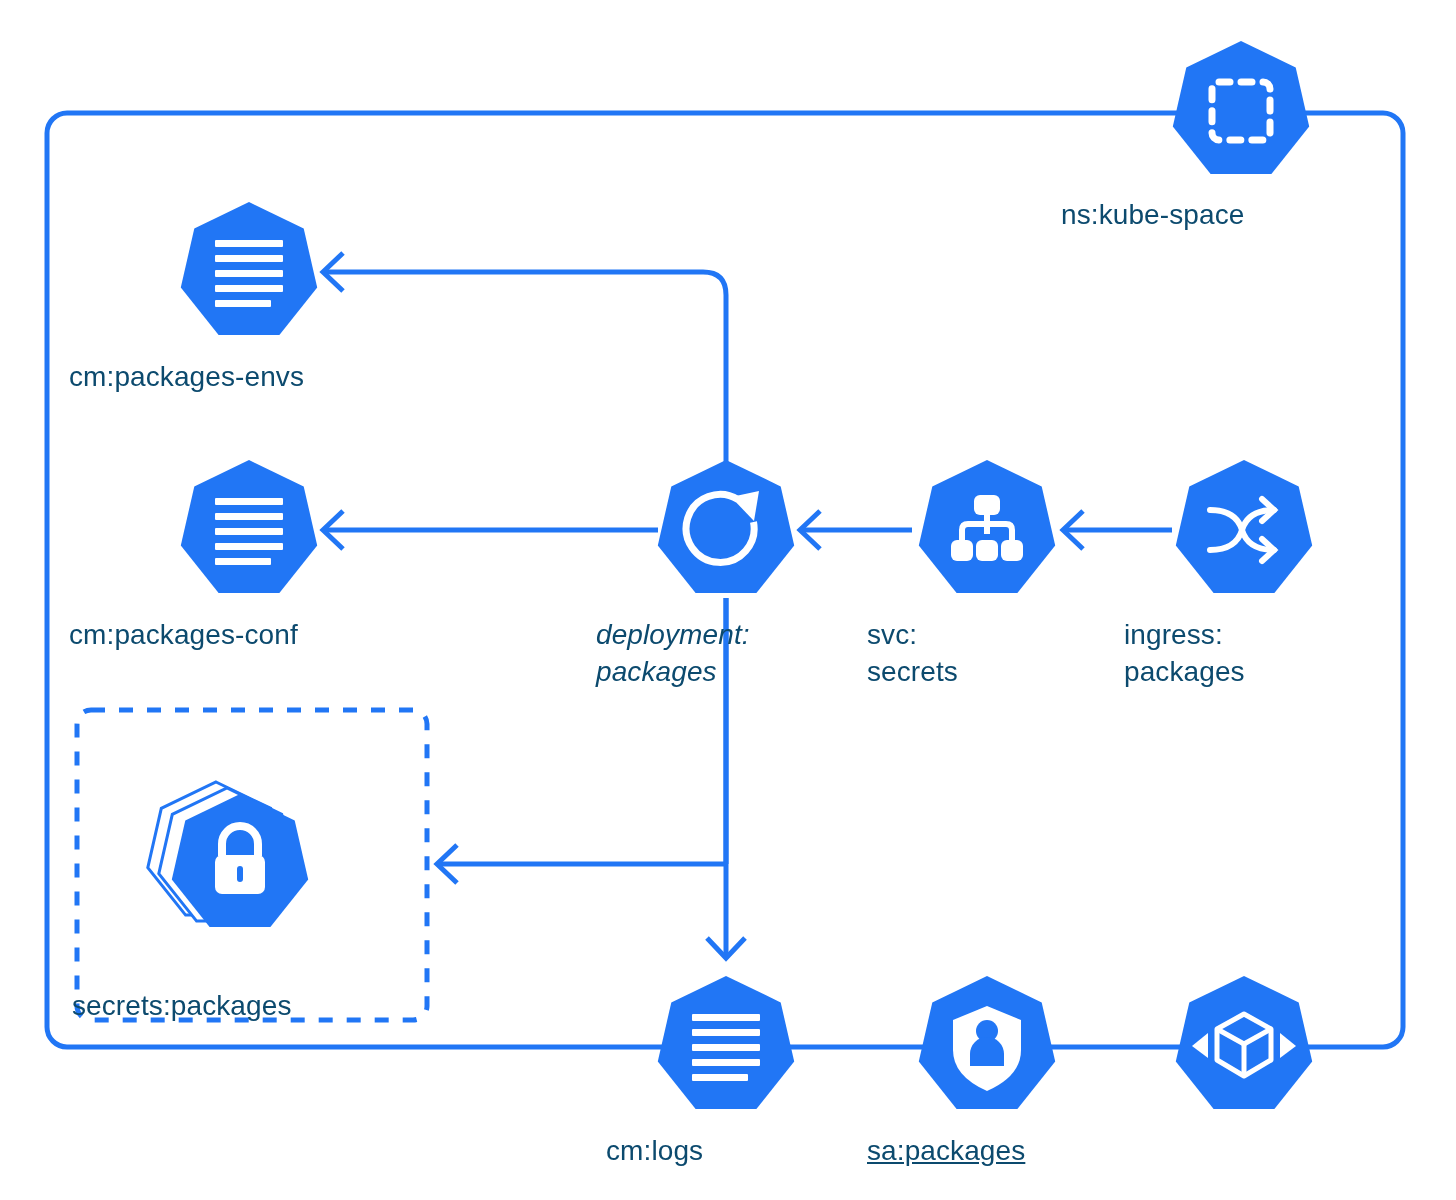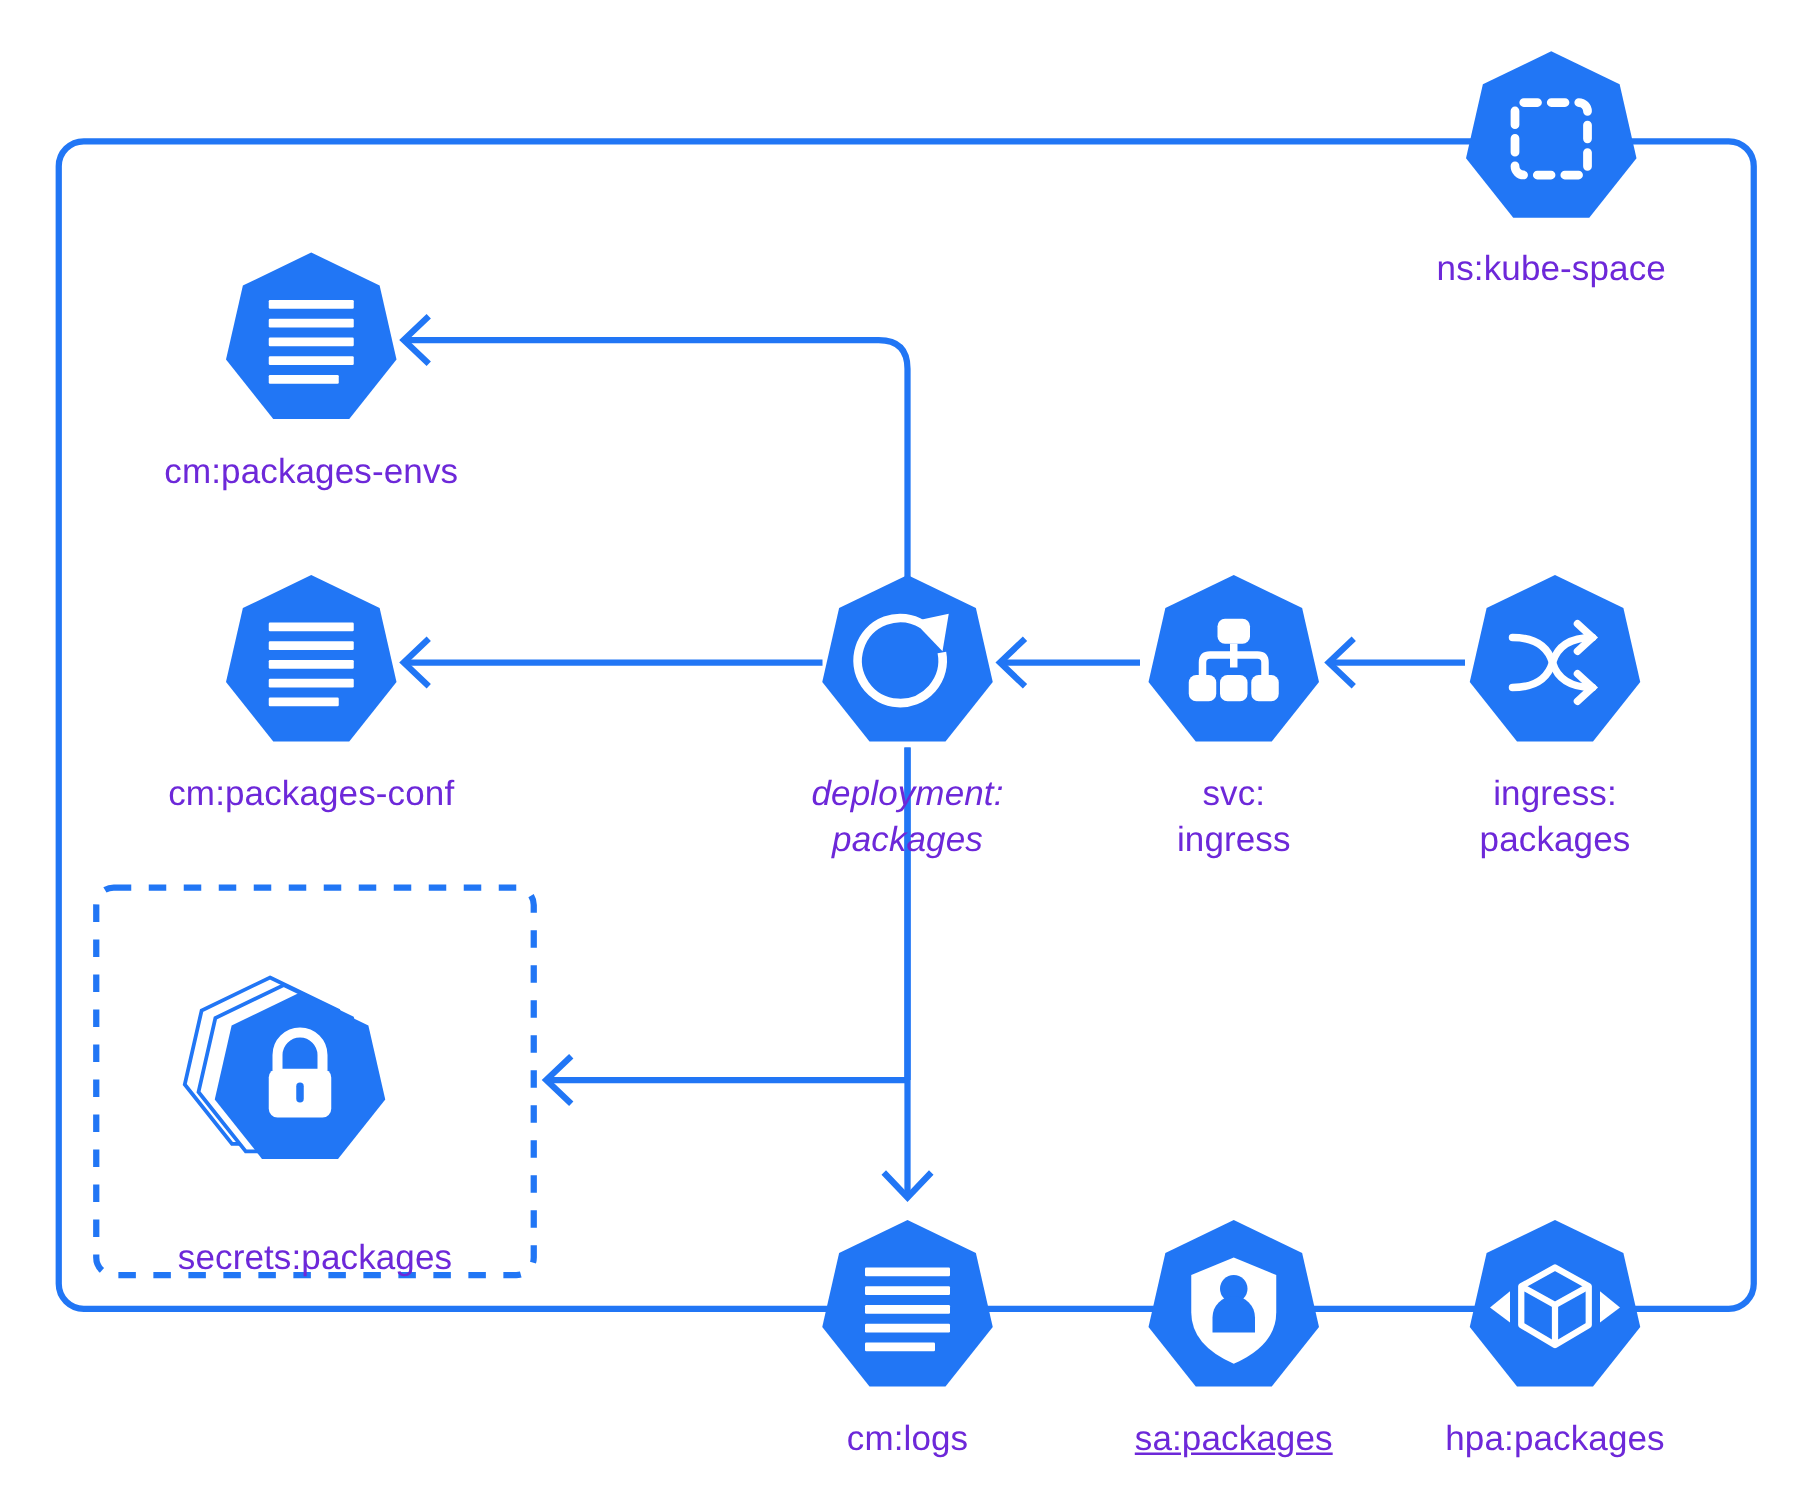--- a/index.html
+++ b/index.html
@@ -20,22 +20,22 @@
   }
   #diagram-svg {
     position: absolute;
     top: 0;
     left: 0;
     width: 1456px;
     height: 1200px;
   }
   .node-label {
     position: absolute;
-    text-align: center;
-    color: #6d28d9;
+    text-align: left;
+    color: #0c4a6e;
     font-size: 28px;
     line-height: 1.33;
     letter-spacing: 0.1px;
     white-space: pre-line;
     font-family: "Liberation Sans", sans-serif;
   }
 </style>
 </head>
 <body>
 
@@ -182,26 +182,25 @@
   <div class="node-label" style="left:1061px; top:196px; width:360px;">ns:kube-space</div>
 
   <div class="node-label" style="left:69px; top:616px; width:360px;">cm:packages-conf</div>
 
   <div class="node-label" style="left:69px; top:358px; width:360px;">cm:packages-envs</div>
 
   <div class="node-label" style="left:596px; top:616px; width:260px;font-style:italic;">deployment:
 packages</div>
 
   <div class="node-label" style="left:867px; top:616px; width:240px;">svc:
-ingress</div>
+secrets</div>
 
   <div class="node-label" style="left:1124px; top:616px; width:240px;">ingress:
 packages</div>
 
   <div class="node-label" style="left:72px; top:943px; width:360px;margin-top:44px;">secrets:packages</div>
 
   <div class="node-label" style="left:606px; top:1132px; width:240px;">cm:logs</div>
 
   <div class="node-label" style="left:867px; top:1132px; width:240px;text-decoration:underline;">sa:packages</div>
 
-  <div class="node-label" style="left:1124px; top:1132px; width:240px;">hpa:packages</div>
 
 </div>
 
 </body></html>

